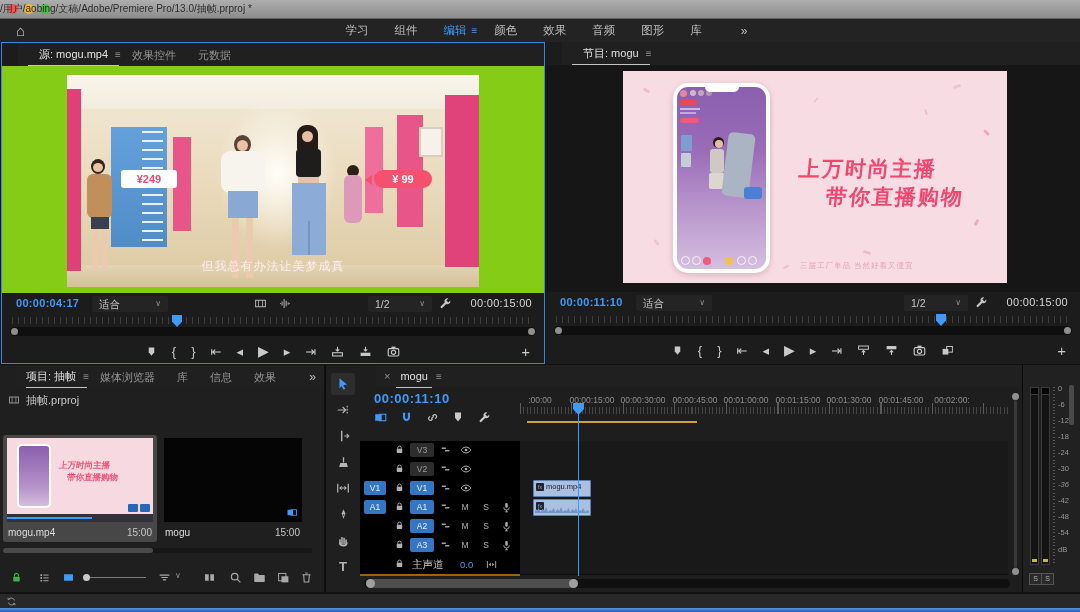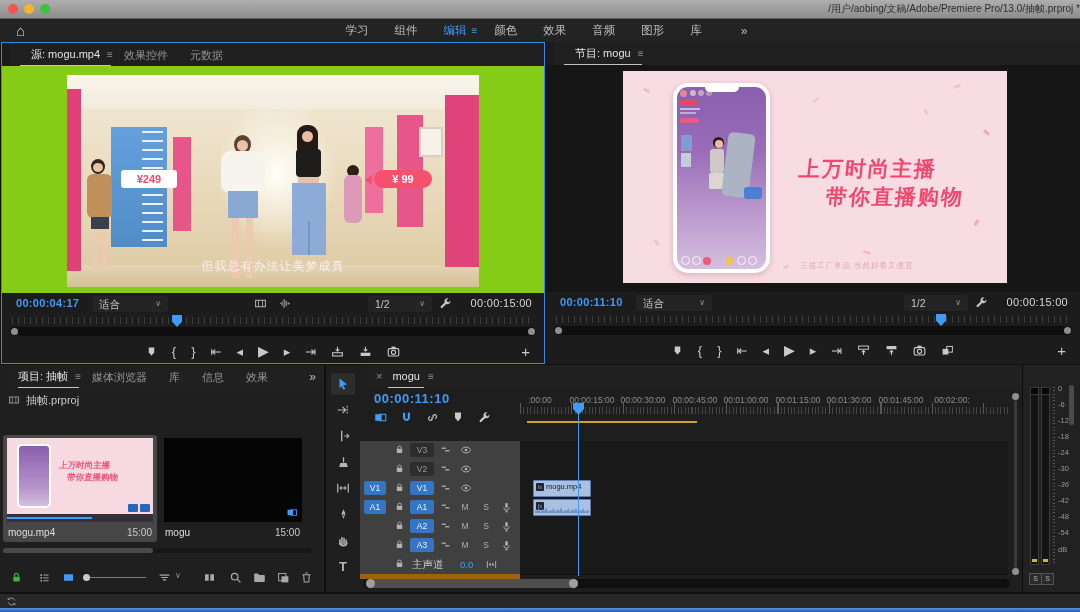--- a/index.html
+++ b/index.html
@@ -4,54 +4,54 @@
 <style>
   html,body{margin:0;padding:0;background:#000;}
   .app{position:relative;width:1080px;height:612px;background:#111;overflow:hidden;
        font-family:"Liberation Sans",sans-serif;-webkit-font-smoothing:antialiased;}
   .abs{position:absolute;}
   .ic{display:block;}
   
   .titlebar{position:absolute;left:0;top:0;width:1080px;height:18px;
     background:linear-gradient(#aeaeae,#8d8d8d);border-bottom:1px solid #5f5f5f;}
   .light{position:absolute;top:4px;width:10px;height:10px;border-radius:50%;}
-  .wtitle{position:absolute;left:0;right:0;top:0;line-height:18px;text-align:right;
-    font-size:10px;color:#2e2e2e;padding-left:39px;}
+  .wtitle{position:absolute;left:0;right:0;top:0;line-height:18px;text-align:left;
+    font-size:10px;color:#2e2e2e;}
   
   .appbar{position:absolute;left:0;top:19px;width:1080px;height:23px;background:#232323;}
   .home{position:absolute;left:16px;top:0;line-height:23px;font-size:15px;color:#cfcfcf;}
   .wstabs{position:absolute;left:0;right:0;top:0;height:23px;display:flex;justify-content:center;align-items:center;}
   .wstab{padding:0 13px;font-size:11.5px;color:#bdbdbd;line-height:23px;}
   .wstab.on{color:#3f9bfa;}
   .wsmenu{color:#3f9bfa;font-size:10px;margin:0 4px 0 -8px;}
   .wsover{margin-left:26px;color:#bdbdbd;font-size:12px;}
   
   .panel{position:absolute;background:#1c1c1c;}
-  .ptabbar{position:absolute;left:8px;top:0;right:0;height:23px;background:#202020;display:flex;align-items:center;padding-left:10px;text-align:right;}
+  .ptabbar{position:absolute;left:16px;top:0;right:0;height:23px;background:#202020;display:flex;align-items:center;padding-left:10px;text-align:right;}
   .ptab{padding:0 11px;font-size:11px;color:#949494;line-height:22px;white-space:nowrap;}
   .ptab.on{color:#e2e2e2;border-bottom:1px solid #c4c4c4;}
   .pmenu{color:#8f8f8f;font-size:10px;margin-left:-4px;}
   .tc{font-size:11px;font-weight:bold;letter-spacing:.3px;}
   .tcb{color:#3f9bfa;}.tcw{color:#d6d6d6;font-weight:normal;}
   .dd{position:absolute;height:16px;background:#242424;border-radius:2px;color:#c6c6c6;
       font-size:10.5px;line-height:16px;padding:0 7px;display:flex;justify-content:space-between;gap:8px;}
   .chev{color:#8f8f8f;font-size:8px;}
   .scrub{position:absolute;left:0;right:0;height:22px;}
   .ticks{position:absolute;left:10px;right:10px;top:2px;height:7px;
      background:repeating-linear-gradient(90deg,#3e3e3e 0 1px,transparent 1px 6px);}
   .phead{position:absolute;top:0;width:10px;height:12px;background:#3f9bfa;
      clip-path:polygon(0 0,100% 0,100% 55%,50% 100%,0 55%);}
   .sbar{position:absolute;left:8px;right:8px;top:12px;height:9px;background:#0f0f0f;border-radius:5px;}
   .scap{position:absolute;top:1px;width:7px;height:7px;border-radius:50%;background:#8f8f8f;}
   .transport{position:absolute;left:0;right:0;height:28px;display:flex;justify-content:center;align-items:center;gap:15px;color:#c9c9c9;}
   .tbtn{font-size:11px;line-height:1;color:#c9c9c9;}
   .tbtn.big{font-size:13px;}
   .plusbtn{position:absolute;right:14px;font-size:15px;color:#c9c9c9;top:50%;transform:translateY(-50%);}
   
-  .trow{position:absolute;left:0;width:160px;height:19px;background:#404040;border-bottom:5px solid #a16207;}
+  .trow{position:absolute;left:0;width:160px;height:19px;background:#000000;border-bottom:2px solid #a16207;}
   .lane{position:absolute;left:160px;right:14px;height:19px;background:#191919;border-bottom:1px solid #0e0e0e;}
   .src{position:absolute;left:4px;top:2px;width:22px;height:14px;background:#3576c4;color:#e8f0fa;
        font-size:8.5px;text-align:center;line-height:14px;border-radius:2px;}
   .lk{position:absolute;left:34px;top:3px;color:#b0b0b0;}
   .tgt{position:absolute;left:50px;top:2px;width:24px;height:14px;border-radius:2px;font-size:8.5px;text-align:center;line-height:14px;}
   .tgt.on{background:#3576c4;color:#e8f0fa;}
   .tgt.off{background:#2d2d2d;color:#9a9a9a;}
   .sy{position:absolute;left:80px;top:3px;color:#a0a0a0;}
   .eye{position:absolute;left:100px;top:3px;color:#b0b0b0;}
   .ms{position:absolute;top:3px;width:14px;height:13px;font-size:8.5px;color:#aeaeae;text-align:center;line-height:13px;}

